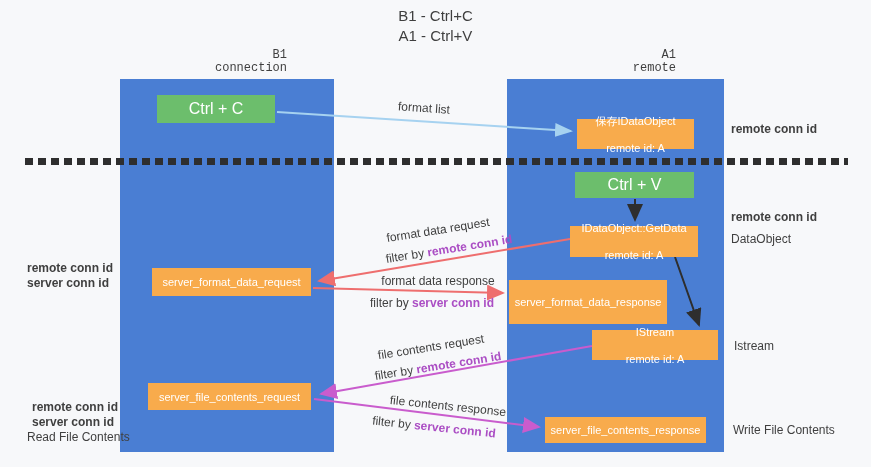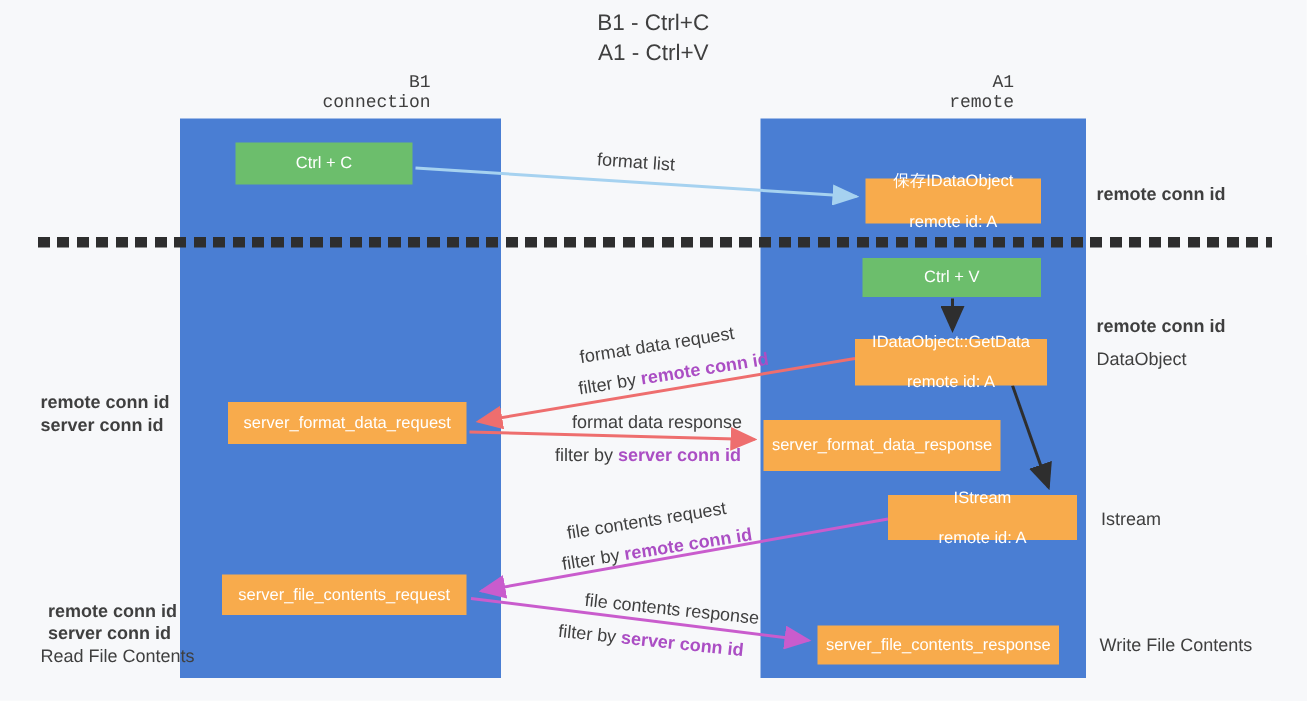--- a/index.html
+++ b/index.html
@@ -15,21 +15,21 @@
   .col-header{position:absolute;text-align:right;color:var(--text-dark);font-size:12px;line-height:13px;width:120px;font-family:Liberation Mono, monospace;}
   .col-header.left{left:167px;top:49px;}
   .col-header.right{left:556px;top:49px;}
   .column{position:absolute;top:79px;height:373px;background:var(--column-blue);}
   .column.left{left:120px;width:214px;}
   .column.right{left:507px;width:217px;}
   .dashline{position:absolute;left:25px;top:158px;width:823px;height:7px;
             background:repeating-linear-gradient(90deg,var(--arrow-black) 0 8px,transparent 8px 13px);}
   .node{position:absolute;display:flex;flex-direction:column;align-items:center;justify-content:center;
         color:#fff;font-size:11px;line-height:14px;text-align:center;white-space:nowrap;}
-  .node.green{background:var(--box-green);font-size:11px;}
+  .node.green{background:var(--box-green);font-size:16px;}
   .node.orange{background:var(--box-orange);gap:13px;}
   .flow-label{position:absolute;color:var(--text-dark);font-size:12px;white-space:nowrap;
               transform:translate(-50%,-50%);}
   .purple{color:var(--text-purple);font-weight:bold;}
   .greenlbl{color:var(--text-green);font-weight:bold;}
   .side-label{position:absolute;font-size:12px;white-space:nowrap;color:var(--text-dark);}
   .side-label.b{font-weight:bold;}
   svg.overlay{position:absolute;left:0;top:0;pointer-events:none;}
 </style>
 </head>
@@ -95,21 +95,21 @@
 
   <div class="node orange" style="left:570px;top:226px;width:128px;height:31px;">
     <div>IDataObject::GetData</div>
     <div>remote id: A</div>
   </div>
 
   <div class="node orange" style="left:152px;top:268px;width:159px;height:28px;">
     <div>server_format_data_request</div>
   </div>
 
-  <div class="node orange" style="left:509px;top:280px;width:158px;height:34px;">
+  <div class="node orange" style="left:509px;top:280px;width:158px;height:44px;">
     <div>server_format_data_response</div>
   </div>
 
   <div class="node orange" style="left:592px;top:330px;width:126px;height:30px;">
     <div>IStream</div>
     <div>remote id: A</div>
   </div>
 
   <div class="node orange" style="left:148px;top:383px;width:163px;height:27px;">
     <div>server_file_contents_request</div>

